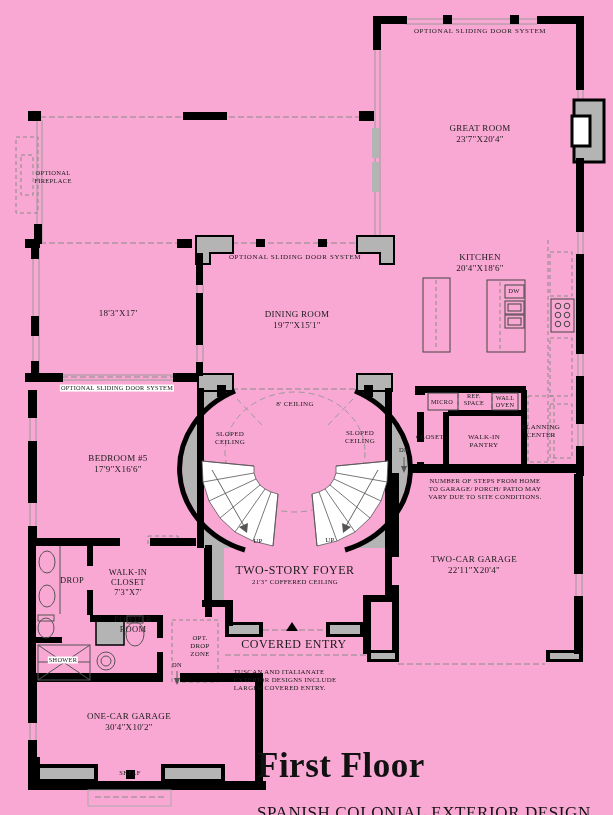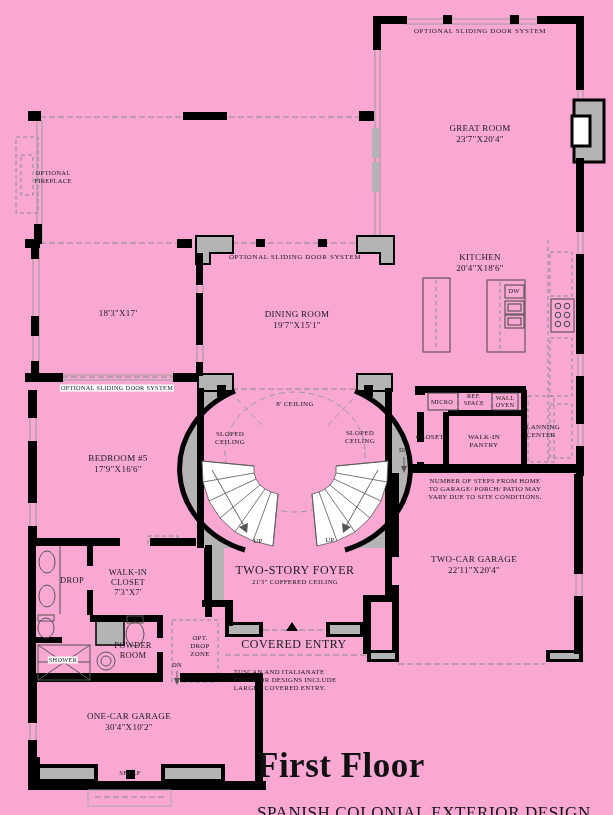--- a/index.html
+++ b/index.html
@@ -344,21 +344,21 @@
 <div class="lbl fs7" style="left:330px;top:540px">UP</div>
 <div class="lbl fs9" style="left:474px;top:565px">TWO-CAR GARAGE
 22'11"X20'4"</div>
 <div class="lbl fs85" style="left:72px;top:580px">DROP</div>
 <div class="lbl fs85" style="left:128px;top:582px">WALK-IN
 CLOSET
 7'3"X7'</div>
 <div class="lbl fs10" style="left:295px;top:570px">TWO-STORY FOYER</div>
 <div class="lbl fs68" style="left:295px;top:582px">21'3" COFFERED CEILING</div>
 <div class="lbl fs63 bgw" style="left:63px;top:660px">SHOWER</div>
-<div class="lbl fs85" style="left:133px;top:650px">POWDER
+<div class="lbl fs85" style="left:133px;top:624px">POWDER
 ROOM</div>
 <div class="lbl fs68" style="left:200px;top:646px">OPT.
 DROP
 ZONE</div>
 <div class="lbl fs65" style="left:177px;top:665px">DN</div>
 <div class="lbl fs10" style="left:294px;top:644px">COVERED ENTRY</div>
 <div class="lbl fs68" style="left:285px;top:680px;text-align:left">TUSCAN AND ITALIANATE
 EXTERIOR DESIGNS INCLUDE
 LARGER COVERED ENTRY.</div>
 <div class="lbl fs9" style="left:129px;top:722px">ONE-CAR GARAGE

